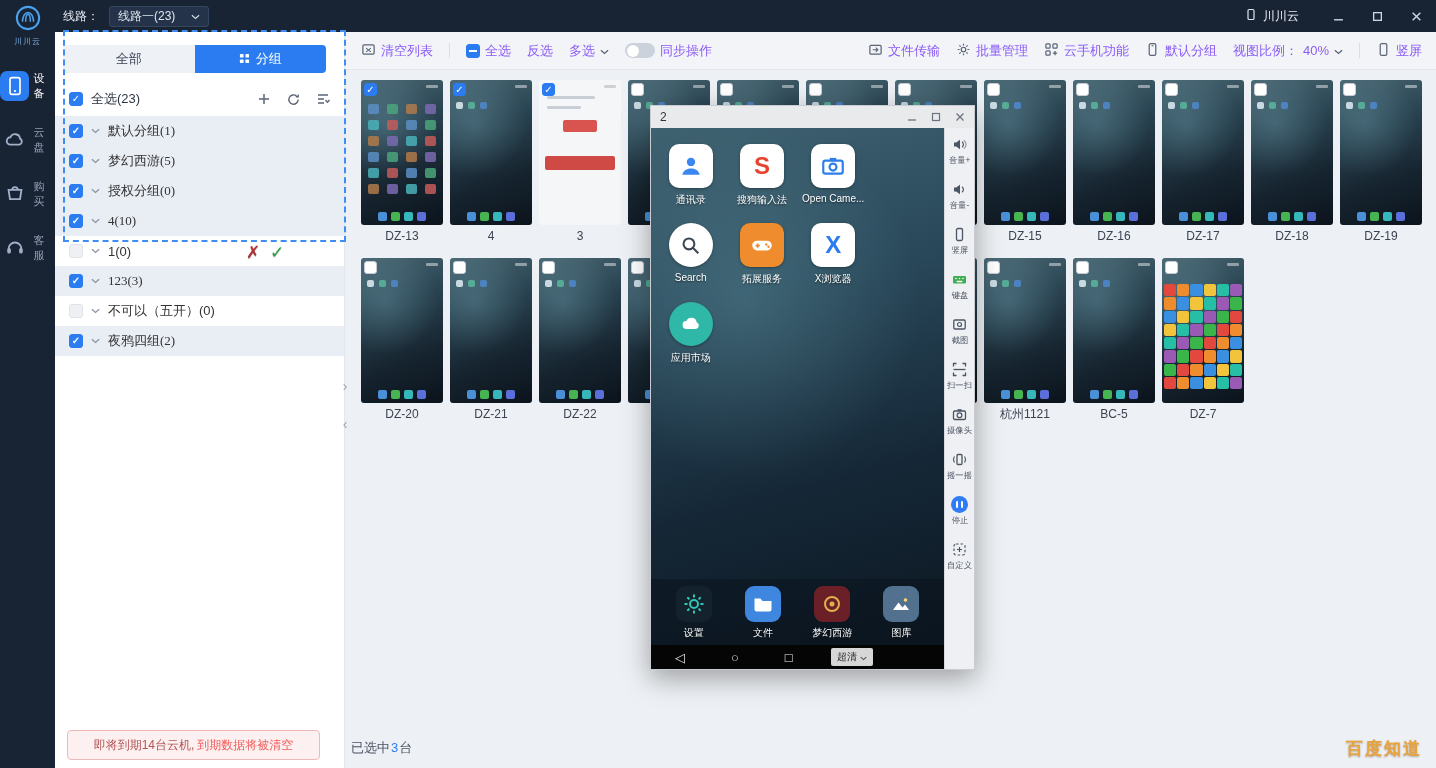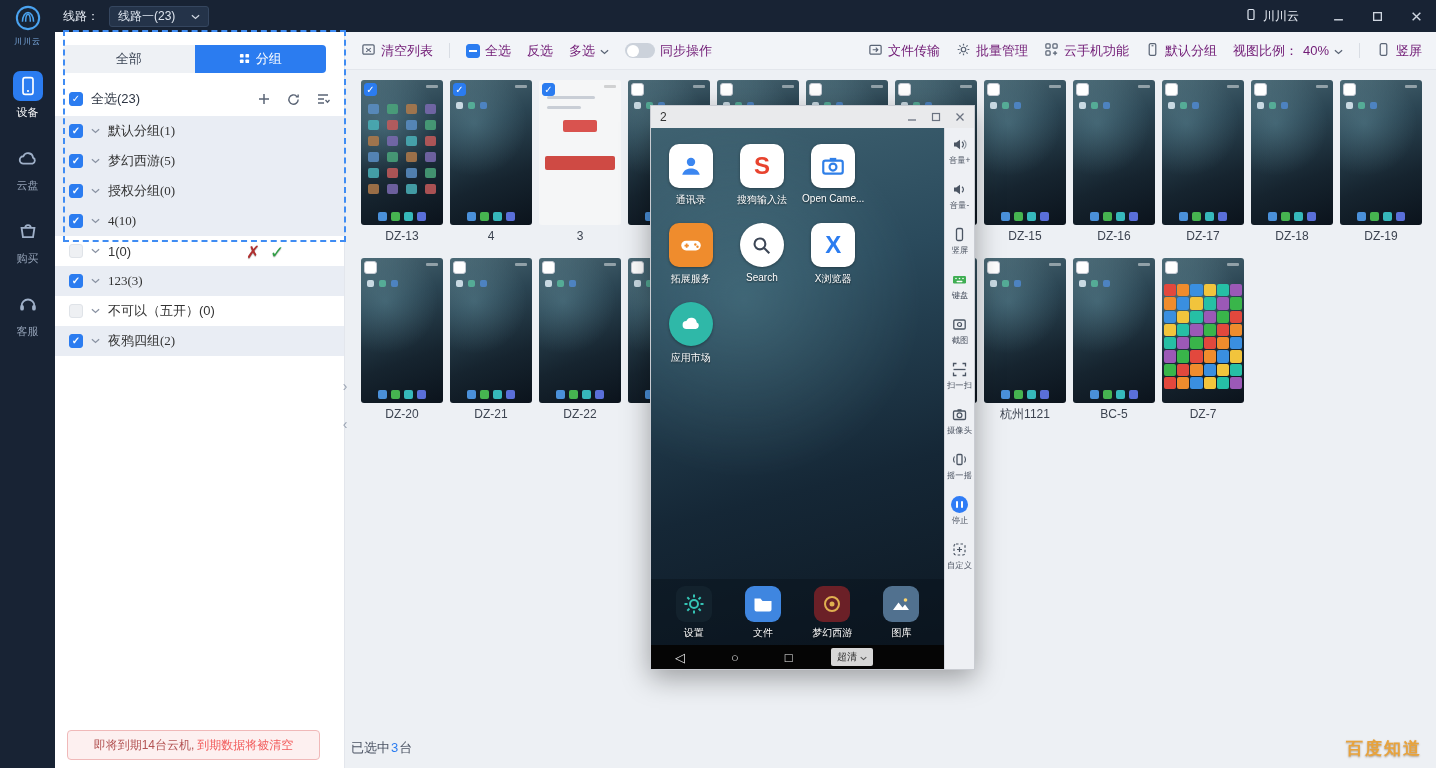--- a/index.html
+++ b/index.html
@@ -11,21 +11,21 @@
   .line-select{display:flex;align-items:center;justify-content:space-between;gap:12px;background:#243349;border:1px solid #35465f;border-radius:3px;height:21px;padding:0 8px;min-width:100px;color:#dfe6f0;cursor:pointer;}
   .tb-right{margin-left:auto;display:flex;align-items:center;gap:34px;}
   .tb-app{display:flex;align-items:center;gap:6px;color:#e8edf5;}
   .wc-group{display:flex;align-items:center;gap:28px;color:#cfd6e0;}
   .wc{cursor:pointer;display:flex;align-items:center;}
 
   
   .nav{position:absolute;left:0;top:0;width:55px;height:768px;background:#182334;z-index:7;display:flex;flex-direction:column;align-items:center;}
   .logo{margin-top:5px;display:flex;flex-direction:column;align-items:center;gap:1px;}
   .logo .ltext{font-size:8px;color:#7fb0e8;letter-spacing:1px;}
-  .nitem{display:flex;flex-direction:column;align-items:center;gap:4px;margin-top:24px;cursor:pointer;}
+  .nitem{display:flex;flex-direction:row;align-items:center;gap:4px;margin-top:24px;cursor:pointer;}
   .nico{width:30px;height:30px;display:flex;align-items:center;justify-content:center;border-radius:7px;}
   .nitem.active .nico{background:#2b7cf0;}
   .nlabel{font-size:11px;color:#92a0b5;}
   .nitem.active .nlabel{color:#fff;}
 
   
   .panel{position:absolute;left:55px;top:32px;width:290px;bottom:0;background:#fff;border-right:1px solid #e3e6ec;z-index:4;}
   .tabs{display:flex;margin:13px 18px 0 8px;border-radius:4px;overflow:hidden;}
   .tab{flex:1;height:28px;display:flex;align-items:center;justify-content:center;font-size:13px;background:#eef1f5;color:#3c4656;gap:6px;cursor:pointer;}
   .tab.active{background:#2b7cf0;color:#fff;}
@@ -48,21 +48,21 @@
   
   .cb{width:14px;height:14px;border:1px solid #c6cbd4;border-radius:3px;background:#fff;display:inline-flex;align-items:center;justify-content:center;flex:none;cursor:pointer;}
   .cb.checked{background:#2b7cf0;border-color:#2b7cf0;}
   .cb.checked::after{content:"✓";color:#fff;font-size:10px;font-weight:bold;line-height:1;}
   .cb.minus{background:#2b7cf0;border-color:#2b7cf0;}
   .cb.minus::after{content:"";width:8px;height:2px;background:#fff;display:block;}
   .cb.dis{background:#eef0f3;border-color:#dfe3e8;}
 
   
   .main{position:absolute;left:345px;top:32px;right:0;bottom:0;background:#edf0f4;}
-  .toolbar{height:38px;display:flex;align-items:center;gap:16px;padding:0 14px 0 16px;background:#f2f4f8;border-bottom:1px solid #e3e6ec;font-size:13px;color:#701a75;}
+  .toolbar{height:38px;display:flex;align-items:center;gap:16px;padding:0 14px 0 16px;background:#f2f4f8;border-bottom:1px solid #e3e6ec;font-size:13px;color:#8b5cf6;}
   .titem{display:flex;align-items:center;gap:5px;cursor:pointer;white-space:nowrap;}
   .tdiv{width:1px;height:15px;background:#d9dde4;flex:none;}
   .toggle{width:30px;height:15px;border-radius:8px;background:#ccd2db;position:relative;flex:none;}
   .toggle::after{content:"";position:absolute;left:1.5px;top:1.5px;width:12px;height:12px;border-radius:50%;background:#fff;}
   .t-right{margin-left:auto;display:flex;align-items:center;gap:16px;}
 
   
   .grid{display:flex;flex-wrap:wrap;gap:11px 7px;padding:10px 0 0 16px;align-content:flex-start;}
   .card{width:82px;cursor:pointer;}
   .thumb{position:relative;width:82px;height:145px;border-radius:3px;overflow:hidden;
@@ -908,40 +908,40 @@
                     <rect x="3" y="7" width="18" height="12" rx="2" fill="none" stroke="#2f7fe8" stroke-width="2"></rect>
                     <circle cx="12" cy="13" r="3.2" fill="none" stroke="#2f7fe8" stroke-width="2"></circle>
                     <rect x="9" y="4.5" width="6" height="3" fill="#2f7fe8"></rect>
                   </svg>
                 </span>
     <span class="alabel">Open Came...</span>
               </div>
             </div>
             <div class="arow">
               <div class="aitem">
+    <span class="aicon round" style="">
+                  <svg viewBox="0 0 24 24" width="25" height="25">
+                    <circle cx="10.5" cy="10.5" r="5.2" fill="none" stroke="#3c4656" stroke-width="2"></circle>
+                    <path d="M14.5 14.5l5 5" stroke="#3c4656" stroke-width="2"></path>
+                  </svg>
+                </span>
+    <span class="alabel">Search</span>
+              </div>
+              <div class="aitem">
     <span class="aicon " style="background:#ef8c2d">
                   <svg viewBox="0 0 24 24" width="26" height="26">
                     <rect x="3" y="8" width="18" height="9" rx="4.5" fill="#fff"></rect>
                     <path d="M8 10.5v4M6 12.5h4" stroke="#ef8c2d" stroke-width="1.6"></path>
                     <circle cx="16" cy="11.5" r="1.1" fill="#ef8c2d"></circle>
                     <circle cx="18" cy="13.6" r="1.1" fill="#ef8c2d"></circle>
                   </svg>
                 </span>
     <span class="alabel">拓展服务</span>
               </div>
               <div class="aitem">
-    <span class="aicon round" style="">
-                  <svg viewBox="0 0 24 24" width="25" height="25">
-                    <circle cx="10.5" cy="10.5" r="5.2" fill="none" stroke="#3c4656" stroke-width="2"></circle>
-                    <path d="M14.5 14.5l5 5" stroke="#3c4656" stroke-width="2"></path>
-                  </svg>
-                </span>
-    <span class="alabel">Search</span>
-              </div>
-              <div class="aitem">
     <span class="aicon " style="">
                   <span class="tico" style="color:#2b7cf0">X</span>
                 </span>
     <span class="alabel">X浏览器</span>
               </div>
             </div>
             <div class="arow arow3">
               <div class="aitem">
     <span class="aicon round" style="background:#2fb8a8">
                   <svg viewBox="0 0 24 24" width="26" height="26">

